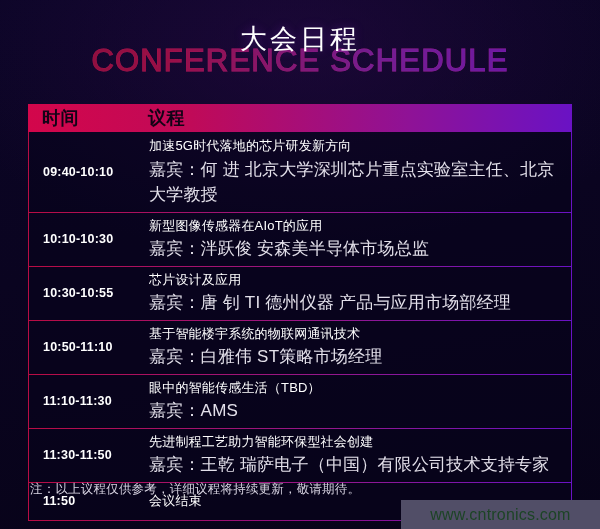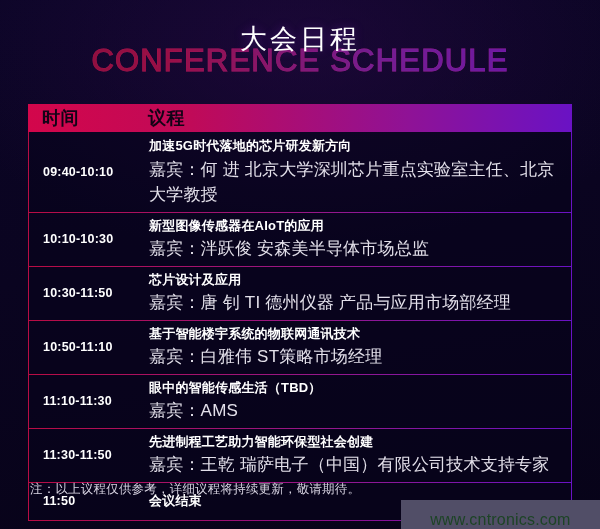--- a/index.html
+++ b/index.html
@@ -131,21 +131,21 @@
     letter-spacing: 0.2px;
     flex-shrink: 0;
   }
   .td-agenda {
     flex: 1;
     box-sizing: border-box;
     padding: 4px 10px 4px 12px;
   }
   .agenda-title {
     font-size: 13px;
-    font-weight: 700;
+    font-weight: 400;
     color: #ffffff;
     line-height: 1.5;
     letter-spacing: 0.2px;
   }
   .agenda-guest {
     font-size: 17px;
     font-weight: 400;
     color: #e3e0ea;
     line-height: 1.5;
     letter-spacing: 0.2px;
@@ -165,21 +165,21 @@
 
   
   .watermark-band {
     position: absolute;
     left: 401px;
     top: 500px;
     width: 199px;
     height: 29px;
     background: #514e67;
     display: flex;
-    align-items: flex-end;
+    align-items: center;
     justify-content: center;
   }
   .watermark-text {
     font-size: 16px;
     color: #1d4426;
     letter-spacing: 0.2px;
   }
 </style>
 </head>
 <body>
@@ -211,21 +211,21 @@
 
       <div class="trow">
         <div class="td-time">10:10-10:30</div>
         <div class="td-agenda">
           <div class="agenda-title">新型图像传感器在AIoT的应用</div>
           <div class="agenda-guest">嘉宾：泮跃俊 安森美半导体市场总监</div>
         </div>
       </div>
 
       <div class="trow">
-        <div class="td-time">10:30-11:50</div>
+        <div class="td-time">10:30-10:55</div>
         <div class="td-agenda">
           <div class="agenda-title">芯片设计及应用</div>
           <div class="agenda-guest">嘉宾：唐 钊 TI 德州仪器 产品与应用市场部经理</div>
         </div>
       </div>
 
       <div class="trow">
         <div class="td-time">10:50-11:10</div>
         <div class="td-agenda">
           <div class="agenda-title">基于智能楼宇系统的物联网通讯技术</div>

